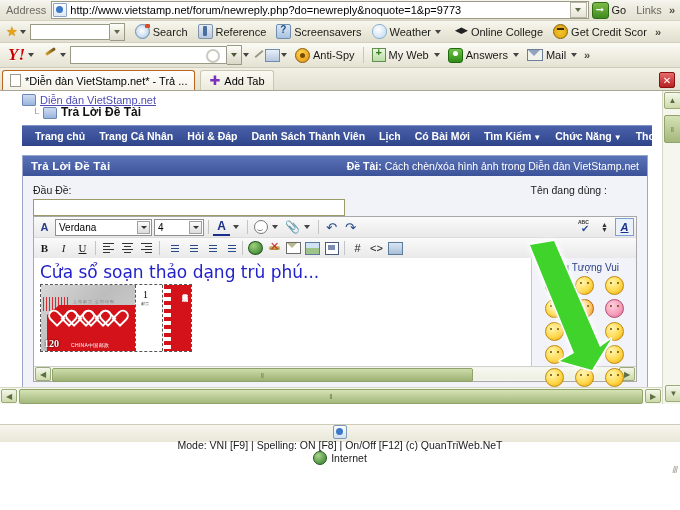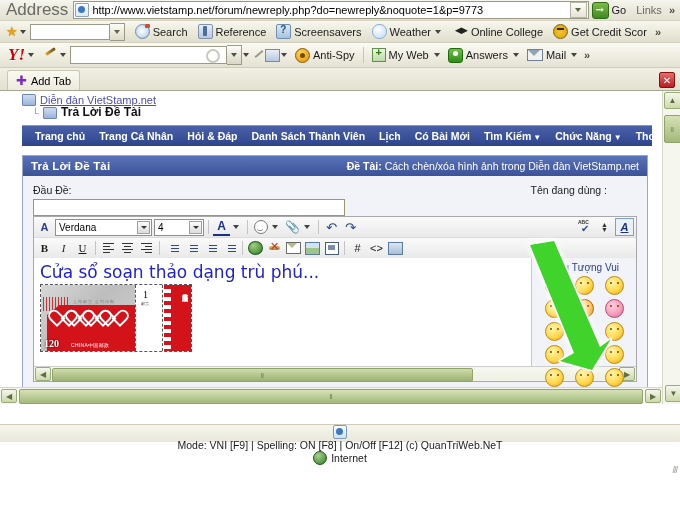--- a/index.html
+++ b/index.html
@@ -10,21 +10,21 @@
     font-size:11px;color:#000;
   }
   .app{width:680px;height:510px;position:relative;background:#fff;}
 
   
   .ie-address{
     height:20px;display:flex;align-items:center;
     background:linear-gradient(to bottom,#f6f6ef 0%,#eceade 45%,#e3e1d2 100%);
     border-bottom:1px solid #d6d3c0;padding:0 2px;
   }
-  .ie-address .lbl{color:#6b6b63;padding:0 5px 0 4px;font-size:17px;}
+  .ie-address .lbl{color:#6b6b63;padding:0 5px 0 4px;font-size:11px;}
   .url-box{
     flex:1;height:16px;background:#fff;border:1px solid #9a9a86;
     display:flex;align-items:center;gap:3px;padding:0 1px;
   }
   .url-ico{width:12px;height:12px;flex:none;position:relative;
     background:linear-gradient(to bottom,#fff 0%,#dfe9f5 100%);
     border:1px solid #8aa5c4;border-radius:1px;}
   .url-ico:after{content:"";position:absolute;left:2px;top:2px;width:7px;height:7px;
     border-radius:50%;background:#3a78c8;}
   .url-text{font-size:11px;color:#000;white-space:nowrap;overflow:hidden;}
@@ -362,20 +362,24 @@
     <span class="mini-arrow"></span>
     <div class="y-btn">
       <span class="ic-mail"></span>
       <span>Mail</span>
     </div>
     <span class="mini-arrow"></span>
     <span class="chev">»</span>
   </div>
 
   <div class="tab-bar">
+    <div class="tab">
+      <span class="doc"></span>
+      <span class="t">*Diễn đàn VietStamp.net* - Trả ...</span>
+    </div>
     <div class="addtab">
       <span class="plus">✚</span>
       <span>Add Tab</span>
     </div>
     <div class="closeX">✕</div>
   </div>
 
   <div class="viewport">
     <div class="page">
 

